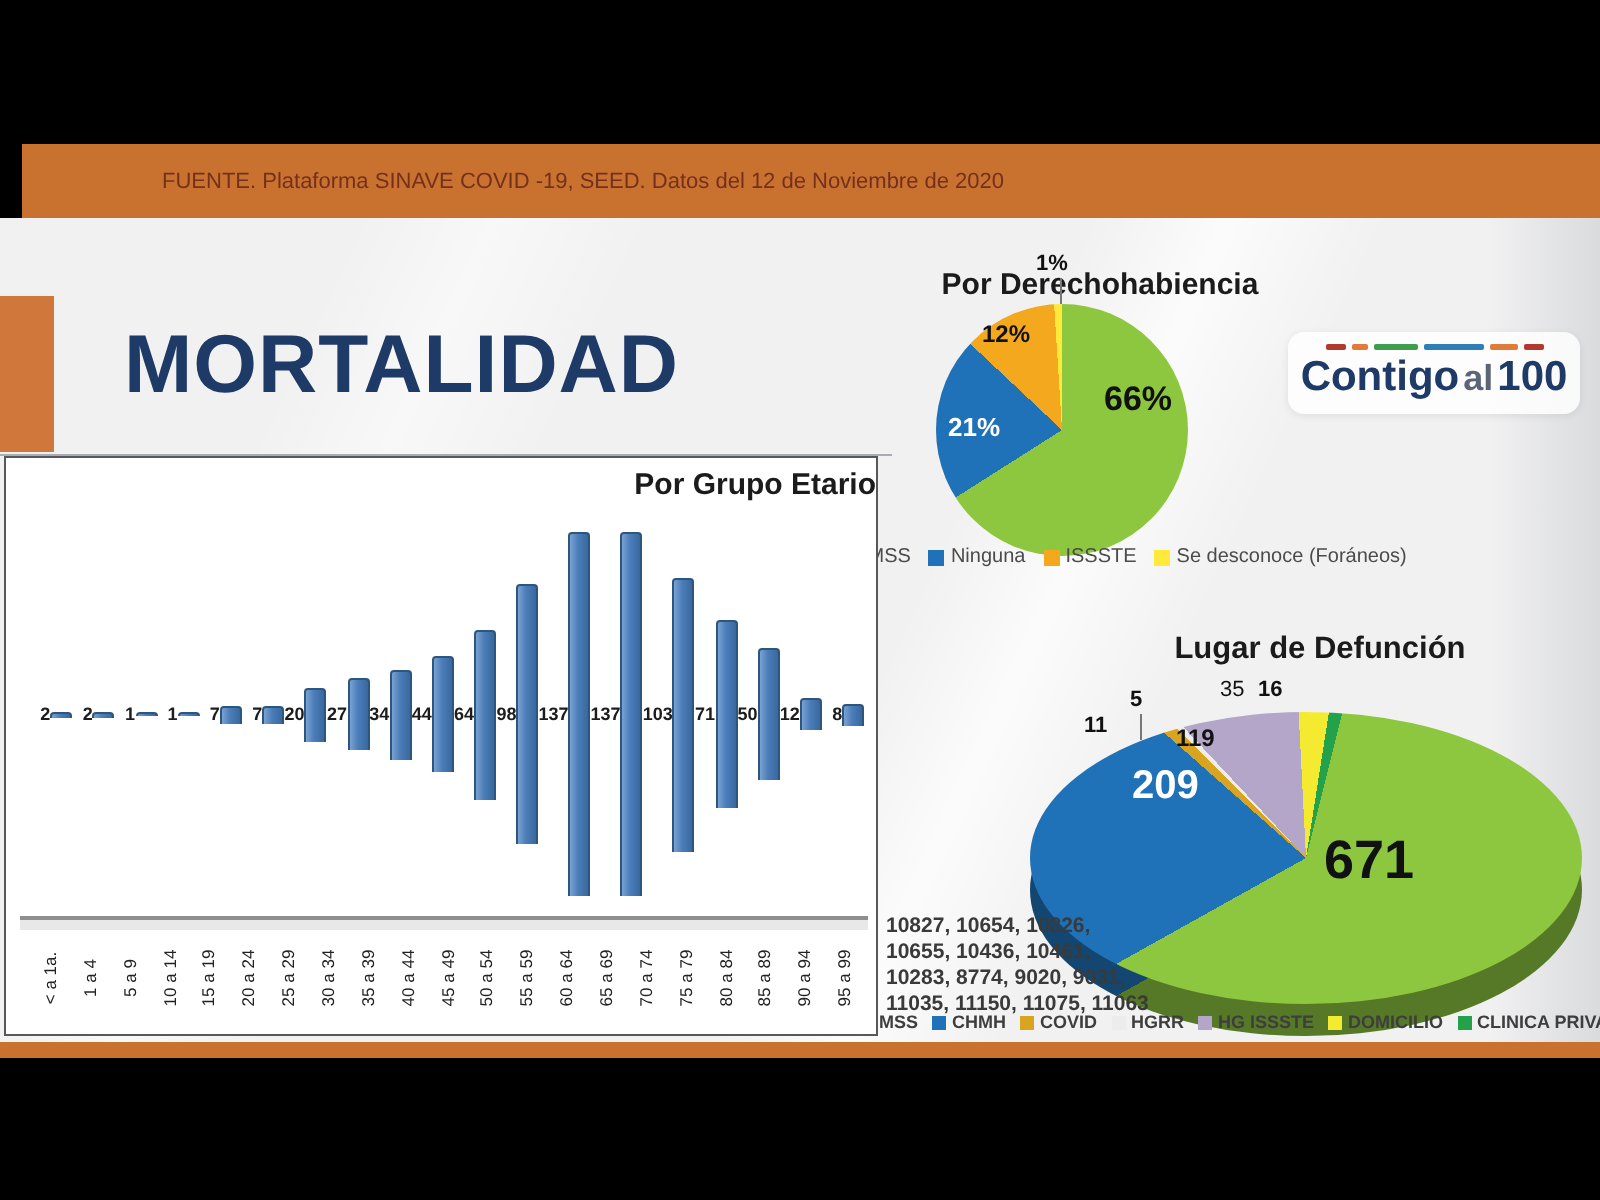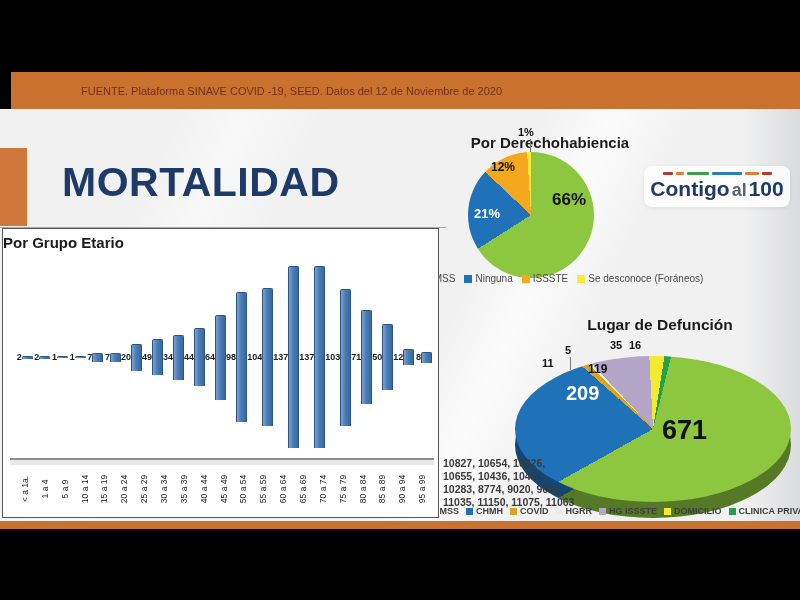--- a/index.html
+++ b/index.html
@@ -21,21 +21,21 @@
 
   
   .accent{position:absolute;left:0;top:39px;width:27px;height:78px;background:#d0773c}
   .page-title{position:absolute;left:62px;top:50px;font-size:41px;font-weight:800;
               color:#1e3a67;letter-spacing:.5px}
   .title-rule{position:absolute;left:0;top:118px;width:446px;height:1px;background:#a8adb5}
 
   
   .panel{position:absolute;left:2px;top:119px;width:437px;height:290px;background:#fff;
          border:1px solid #58585a;z-index:4;box-sizing:border-box}
-  .panel-title{margin-top:5px;text-align:left;font-size:15px;font-weight:700;color:#1b1b1b}
+  .panel-title{margin-top:5px;text-align:right;font-size:15px;font-weight:700;color:#1b1b1b}
   .plot{position:absolute;left:12px;right:6px;top:26px;bottom:58px}
   .bars{position:absolute;inset:0;display:flex;align-items:flex-end}
   .axis{position:absolute;left:-5px;right:-2px;bottom:-6px;height:5px;background:#e8e8e8;
         border-top:2px solid #8f8f8f}
   .slot{flex:1;display:flex;flex-direction:row;justify-content:flex-end;align-items:center;height:100%}
   .bar-value{font-size:9px;font-weight:700;color:#1c1c1c;margin-bottom:1px;white-space:nowrap}
   .bar{width:11px;background:linear-gradient(90deg,#7aa2d2,#4a7db8 45%,#3a689e);
        border:1px solid #2d567f;border-bottom:none;border-radius:2px 2px 0 0;box-sizing:border-box}
   .cats{position:absolute;left:12px;right:6px;bottom:2px;height:52px;display:flex}
   .cat{flex:1;position:relative}
@@ -115,42 +115,38 @@
           </div>
           <div class="slot">
             <div class="bar-value">7</div>
             <div class="bar" style="height: 9px;"></div>
           </div>
           <div class="slot">
             <div class="bar-value">20</div>
             <div class="bar" style="height: 27px;"></div>
           </div>
           <div class="slot">
-            <div class="bar-value">49</div>
+            <div class="bar-value">27</div>
             <div class="bar" style="height: 36px;"></div>
           </div>
           <div class="slot">
             <div class="bar-value">34</div>
             <div class="bar" style="height: 45px;"></div>
           </div>
           <div class="slot">
             <div class="bar-value">44</div>
             <div class="bar" style="height: 58px;"></div>
           </div>
           <div class="slot">
             <div class="bar-value">64</div>
             <div class="bar" style="height: 85px;"></div>
           </div>
           <div class="slot">
             <div class="bar-value">98</div>
             <div class="bar" style="height: 130px;"></div>
-          </div>
-          <div class="slot">
-            <div class="bar-value">104</div>
-            <div class="bar" style="height: 138px;"></div>
           </div>
           <div class="slot">
             <div class="bar-value">137</div>
             <div class="bar" style="height: 182px;"></div>
           </div>
           <div class="slot">
             <div class="bar-value">137</div>
             <div class="bar" style="height: 182px;"></div>
           </div>
           <div class="slot">
@@ -280,21 +276,21 @@
   <div class="pie-title" id="pie2-title">Lugar de Defunción</div>
   <div id="pie2box">
     <div class="ell" id="pie2side" style="background: conic-gradient(from 14deg, rgb(87, 123, 39) 0deg, rgb(87, 123, 39) 226.82deg, rgb(19, 71, 114) 226.82deg, rgb(19, 71, 114) 297.46deg, rgb(135, 102, 20) 297.46deg, rgb(135, 102, 20) 301.18deg, rgb(146, 146, 146) 301.18deg, rgb(146, 146, 146) 302.87deg, rgb(111, 103, 125) 302.87deg, rgb(111, 103, 125) 343.1deg, rgb(151, 146, 30) 343.1deg, rgb(151, 146, 30) 354.93deg, rgb(22, 100, 47) 354.93deg, rgb(22, 100, 47) 360deg);"></div>
     <div class="ell" id="pie2top" style="background: conic-gradient(from 14deg, rgb(141, 198, 63) 0deg, rgb(141, 198, 63) 226.82deg, rgb(31, 114, 184) 226.82deg, rgb(31, 114, 184) 297.46deg, rgb(217, 165, 32) 297.46deg, rgb(217, 165, 32) 301.18deg, rgb(236, 236, 236) 301.18deg, rgb(236, 236, 236) 302.87deg, rgb(179, 166, 201) 302.87deg, rgb(179, 166, 201) 343.1deg, rgb(244, 235, 49) 343.1deg, rgb(244, 235, 49) 354.93deg, rgb(35, 161, 75) 354.93deg, rgb(35, 161, 75) 360deg);"></div>
     <div class="leader" style="left:58px;top:19px;height:13px"></div>
   <div class="pie-label" style="left: 150px; top: 77px; font-size: 27px; font-weight: 800; color: rgb(17, 17, 17);">671</div>
       <div class="pie-label" style="left: 54px; top: 44px; font-size: 20px; font-weight: 800; color: rgb(255, 255, 255);">209</div>
       <div class="pie-label" style="left: 30px; top: 19px; font-size: 11px; font-weight: 800; color: rgb(17, 17, 17);">11</div>
       <div class="pie-label" style="left: 53px; top: 6px; font-size: 11px; font-weight: 800; color: rgb(17, 17, 17);">5</div>
       <div class="pie-label" style="left: 76px; top: 24px; font-size: 12px; font-weight: 800; color: rgb(17, 17, 17);">119</div>
-      <div class="pie-label" style="left: 98px; top: 1px; font-size: 11px; font-weight: 700; color: rgb(17, 17, 17);">35</div>
+      <div class="pie-label" style="left: 98px; top: 1px; font-size: 11px; font-weight: 400; color: rgb(17, 17, 17);">35</div>
       <div class="pie-label" style="left: 117px; top: 1px; font-size: 11px; font-weight: 800; color: rgb(17, 17, 17);">16</div>
     </div>
   <div class="note" id="note">
       <div>10827, 10654, 10826,</div>
       <div>10655, 10436, 10461,</div>
       <div>10283, 8774, 9020, 9031,</div>
       <div>11035, 11150, 11075, 11063</div>
     </div>
   <div class="legend" id="legend2">
       <div class="li">

